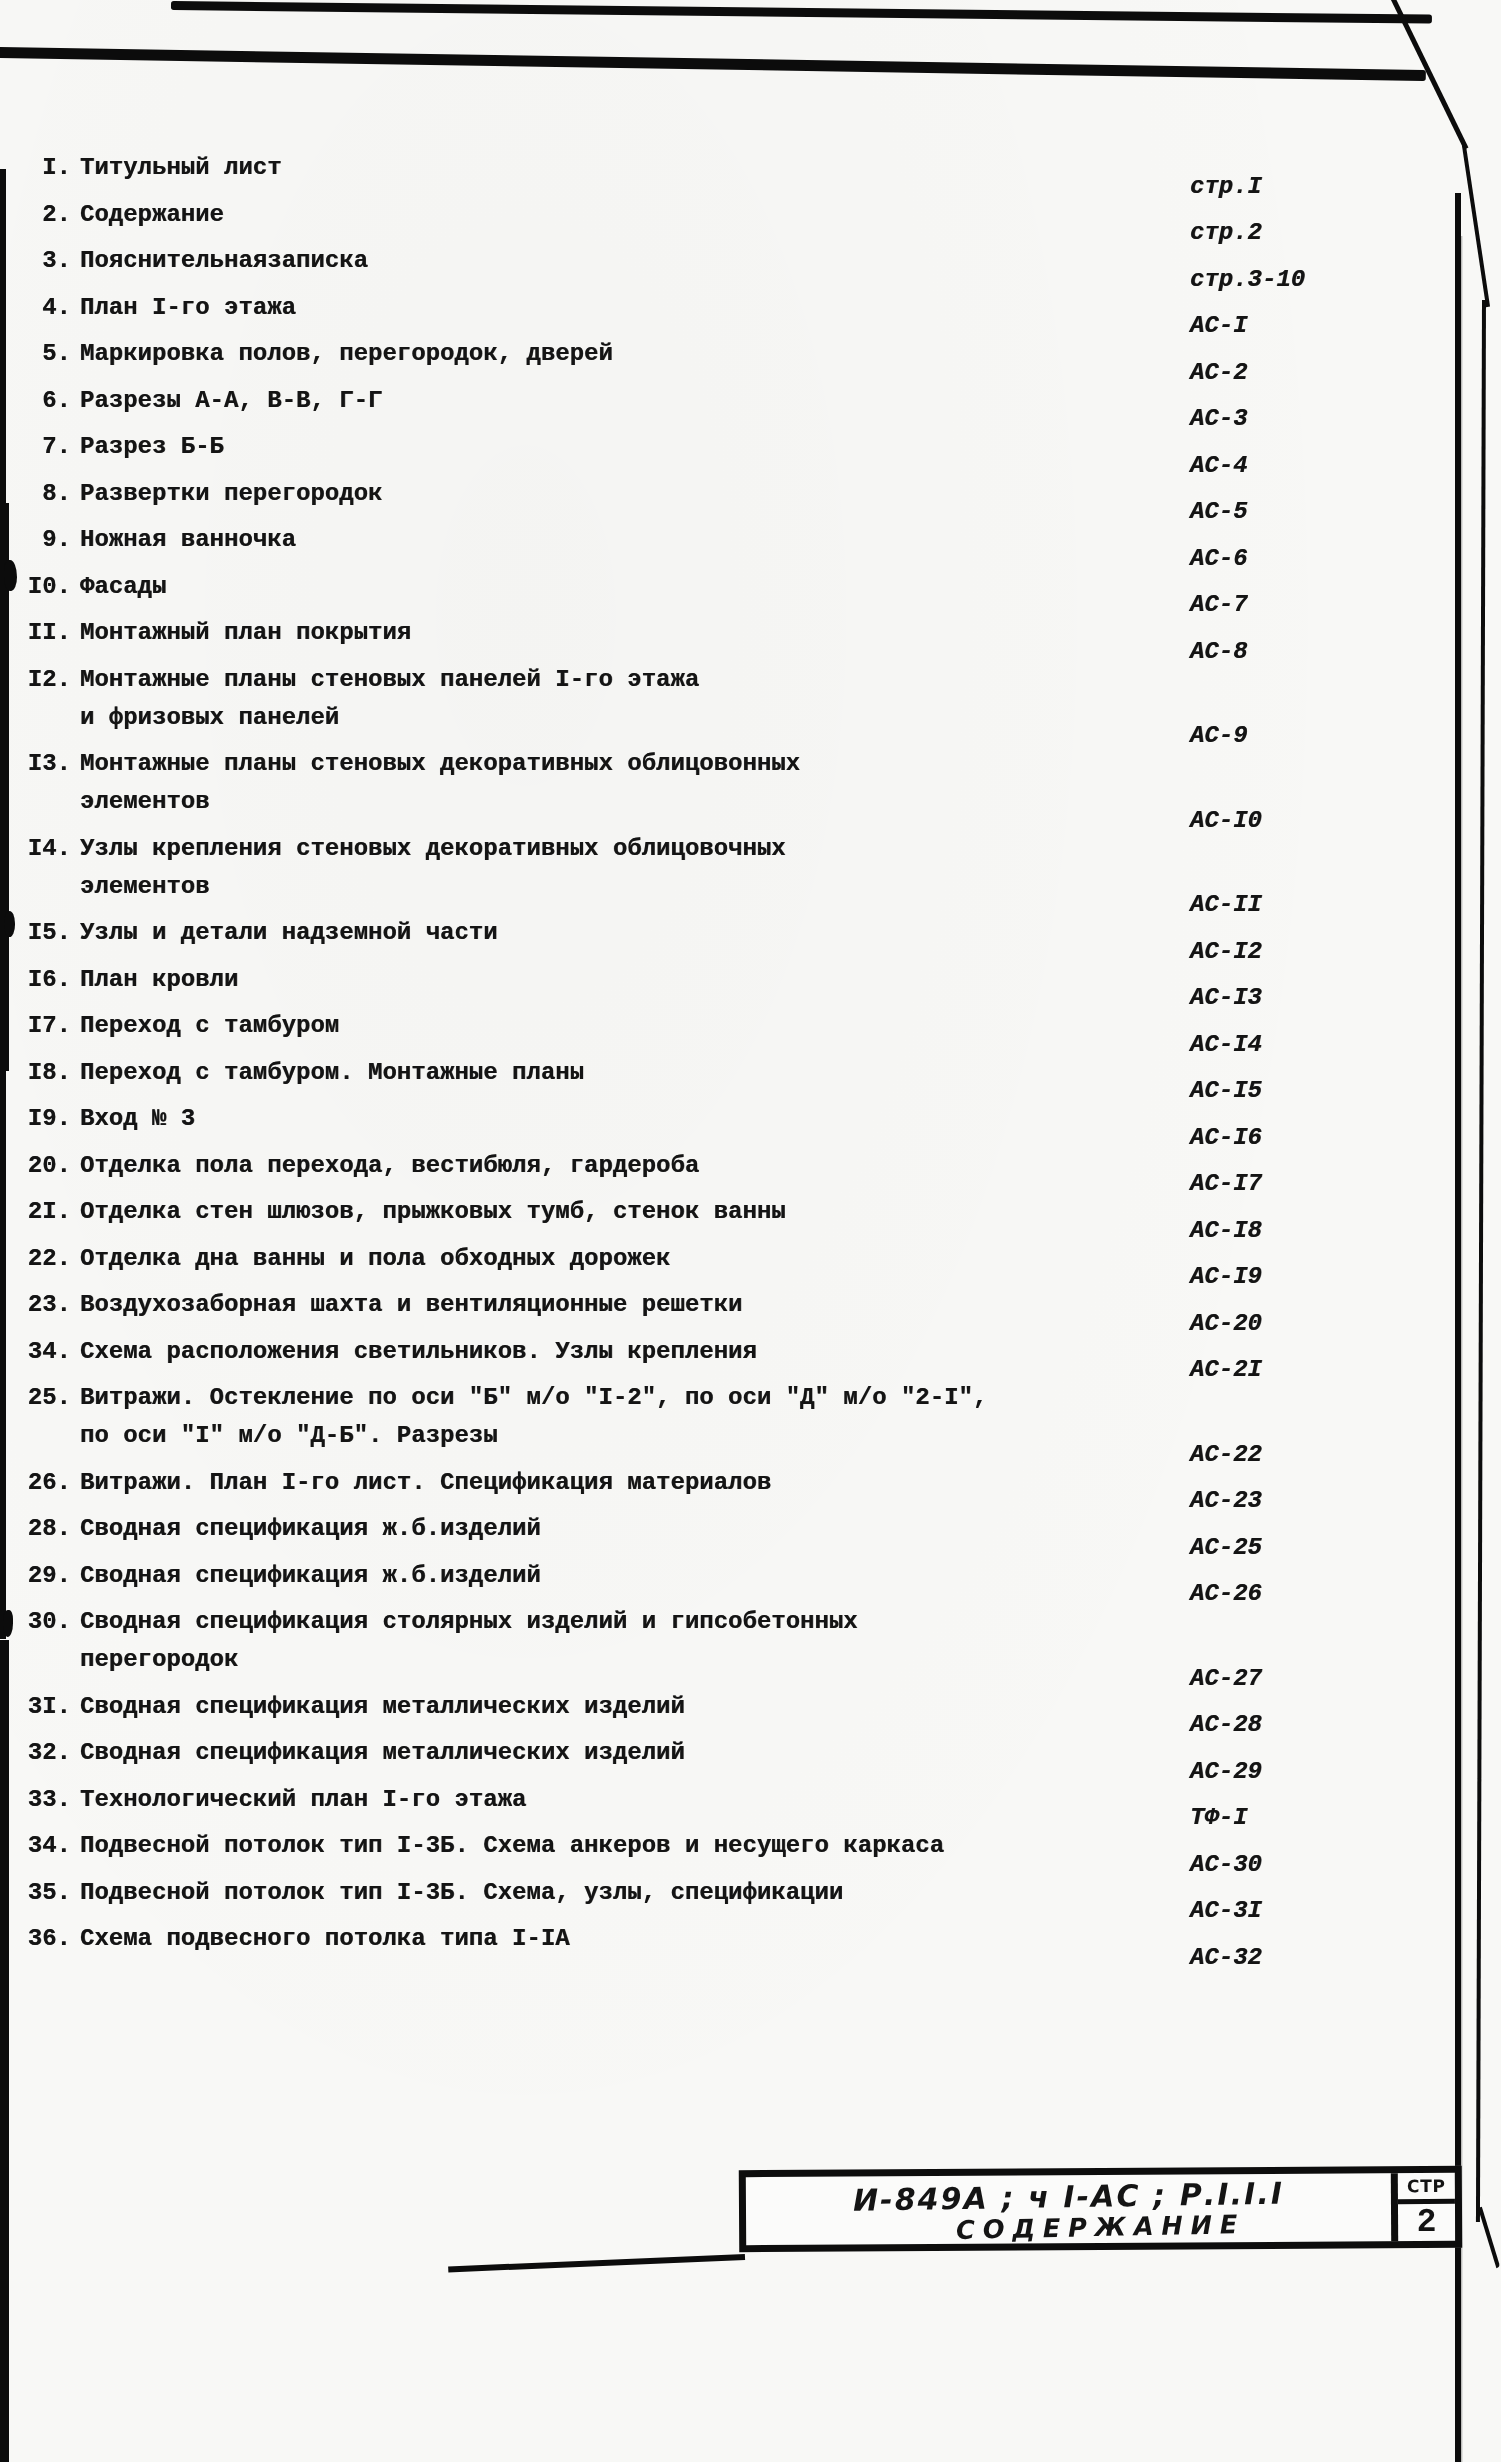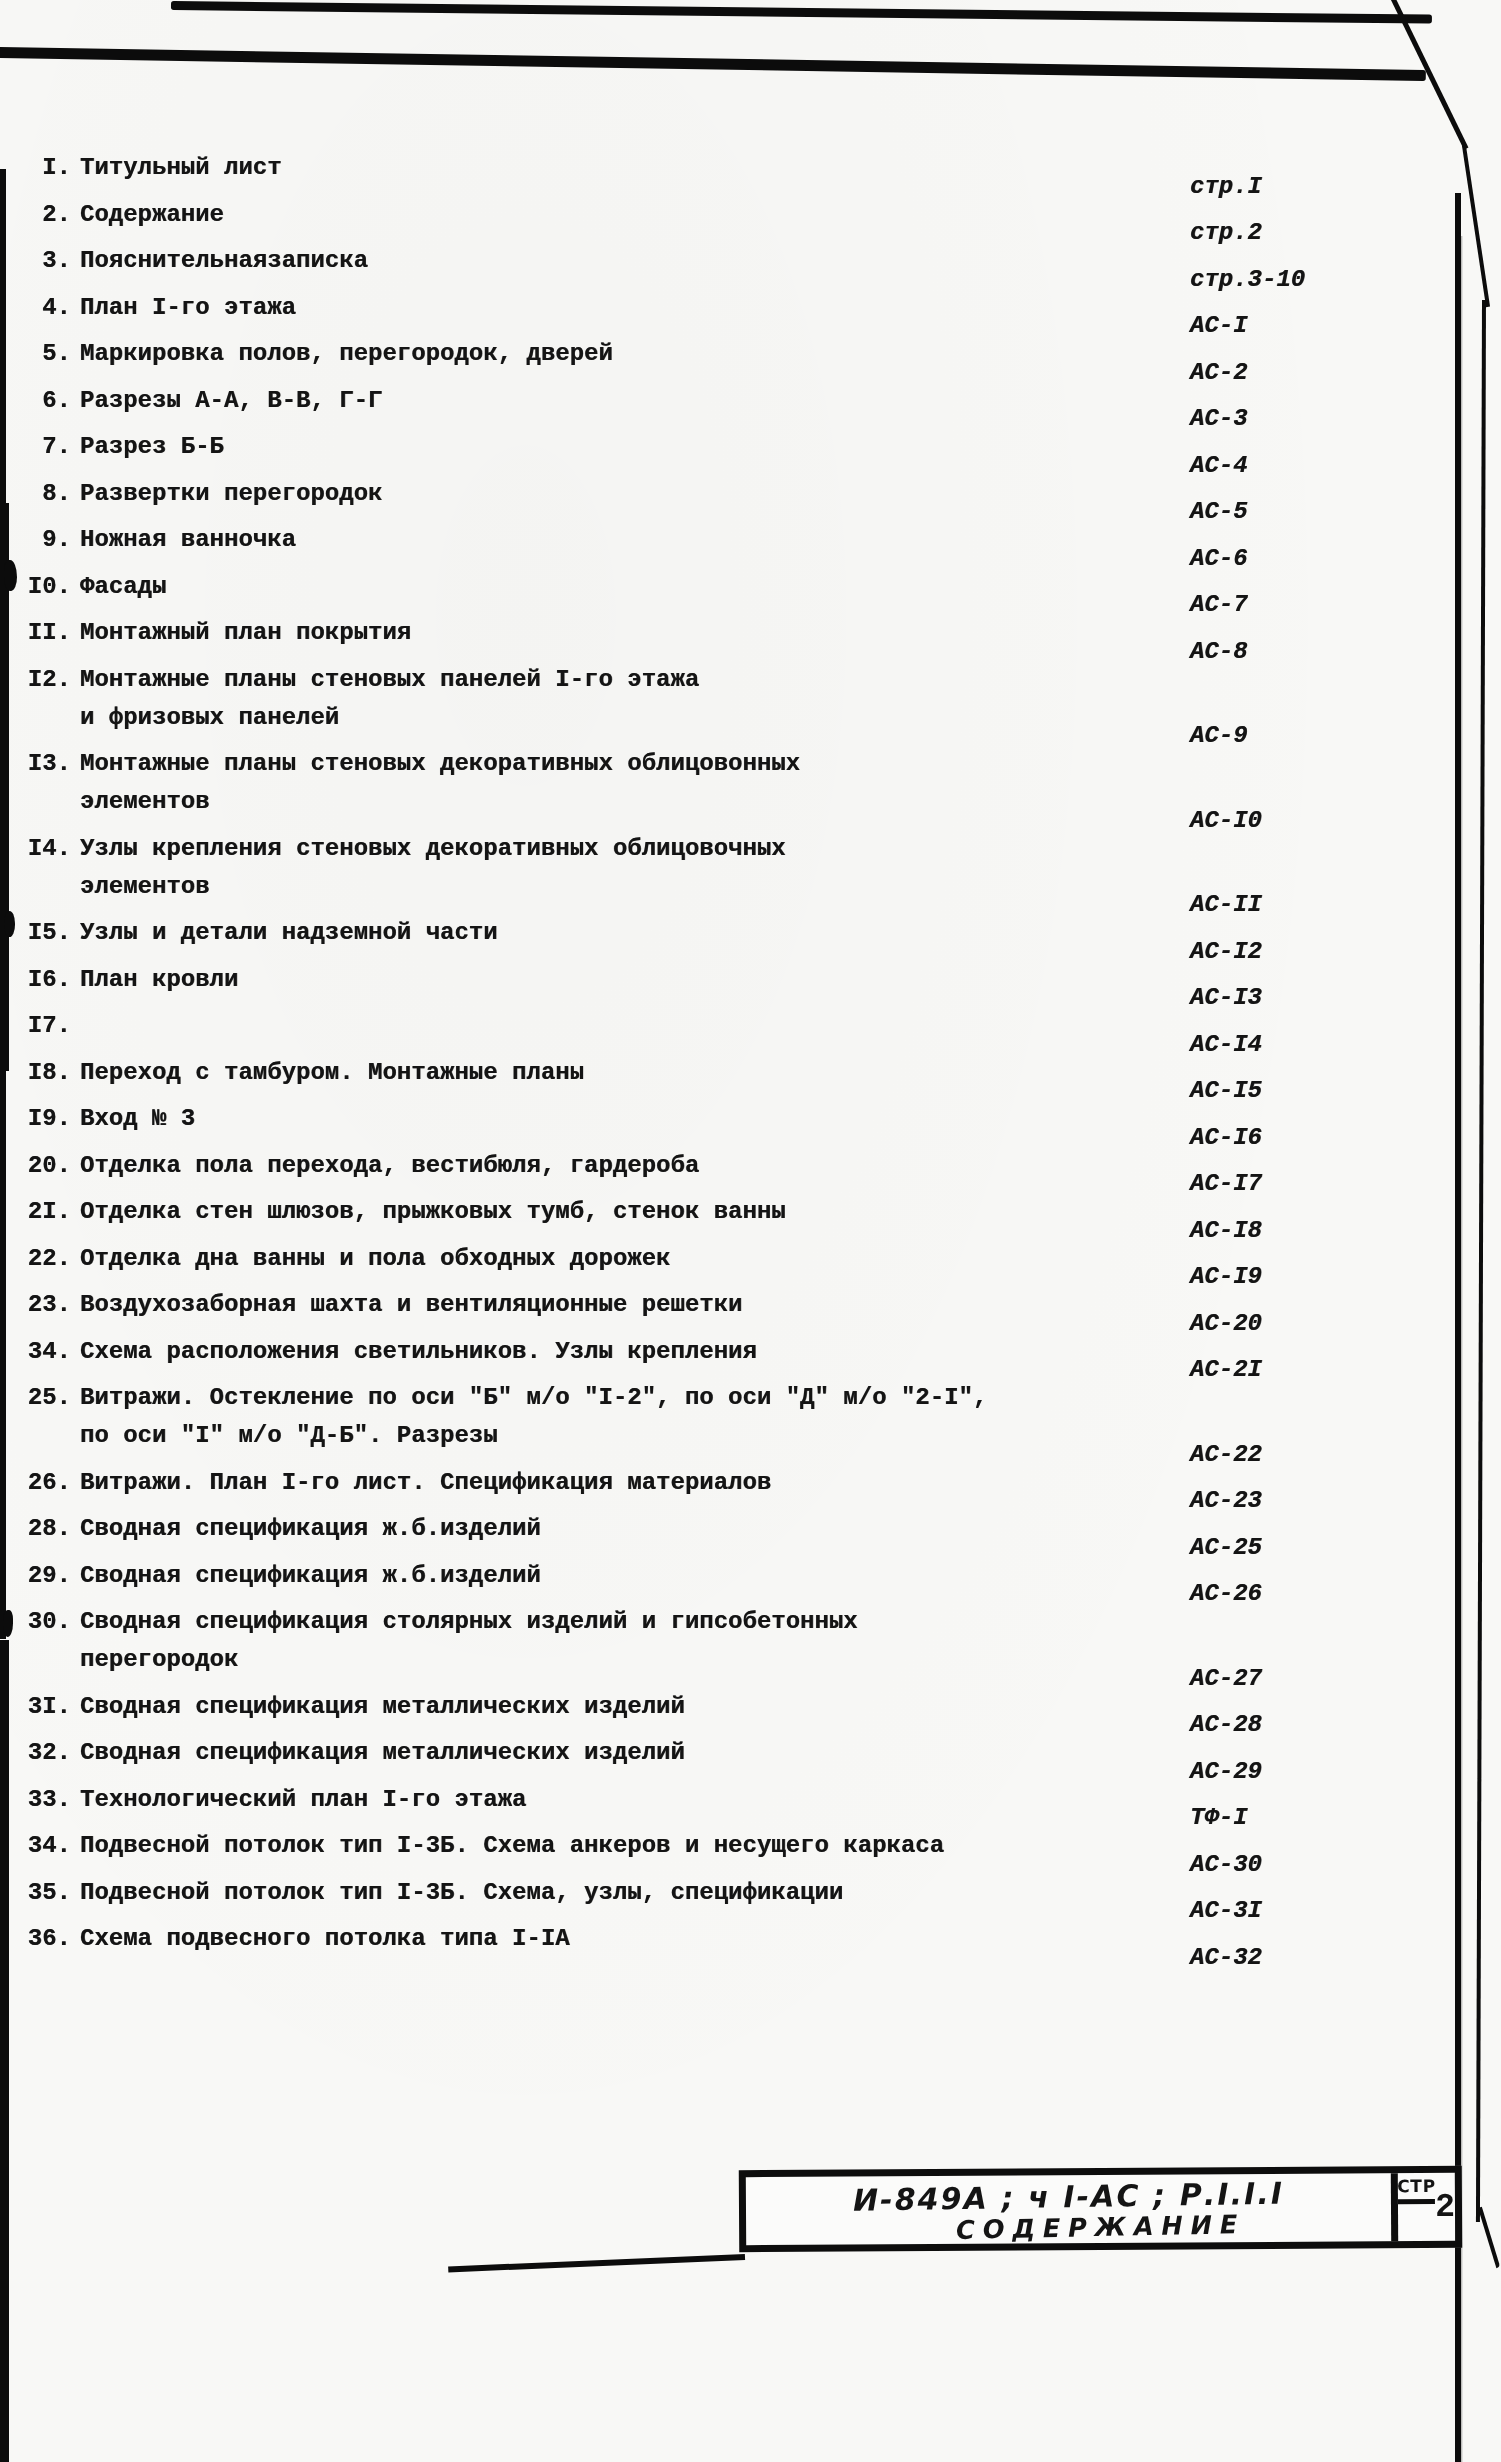--- a/index.html
+++ b/index.html
@@ -52,21 +52,21 @@
   .tb-code{
     position:absolute;left:107px;top:4.3px;
     font-size:30px;font-style:italic;font-weight:700;letter-spacing:2.1px;
     transform:rotate(-.6deg);
   }
   .tb-name{
     position:absolute;left:210px;top:37px;
     font-size:25.6px;font-style:italic;font-weight:700;letter-spacing:7.8px;
     transform:rotate(-.8deg);
   }
-  .tb-page{width:57px;border-left:7px solid #0d0d0d;display:flex;}
+  .tb-page{width:57px;border-left:7px solid #0d0d0d;display:flex;flex-direction:column;}
   .tb-page-label{
     height:25.6px;border-bottom:5.7px solid #0d0d0d;
     font-size:17px;font-weight:700;letter-spacing:0.7px;
     display:flex;align-items:center;justify-content:center;overflow:hidden;
   }
   .tb-page-num{
     flex:1;display:flex;align-items:center;justify-content:center;
     font-family:"Liberation Mono","DejaVu Sans Mono",monospace;
     font-size:33px;font-weight:700;
   }
@@ -188,20 +188,21 @@
       </div>
 
       <div class="row">
         <span class="num">I6.</span>
         <span class="title">План кровли</span>
         <span class="ref">АС-I3</span>
       </div>
 
       <div class="row">
         <span class="num">I7.</span>
+        <span class="title">Переход с тамбуром</span>
         <span class="ref">АС-I4</span>
       </div>
 
       <div class="row">
         <span class="num">I8.</span>
         <span class="title">Переход с тамбуром. Монтажные планы</span>
         <span class="ref">АС-I5</span>
       </div>
 
       <div class="row">

